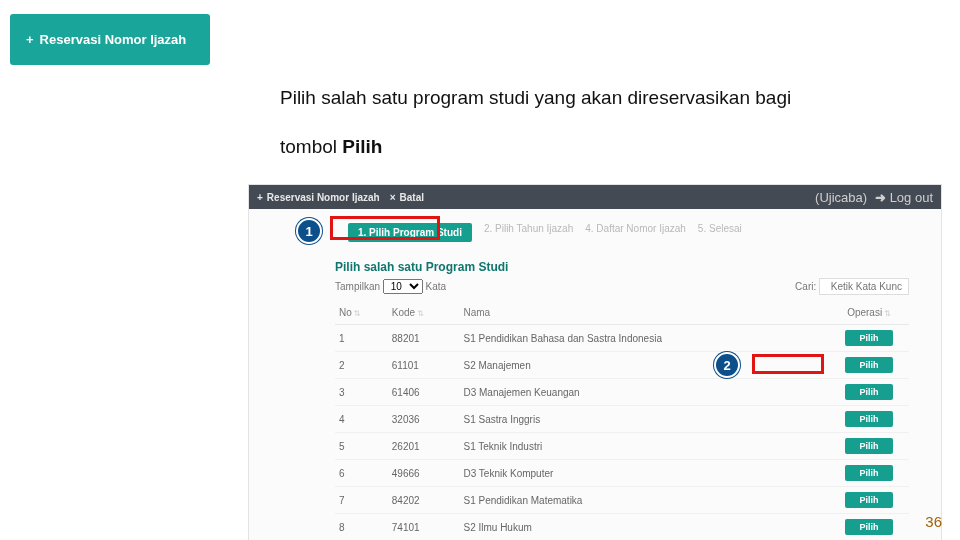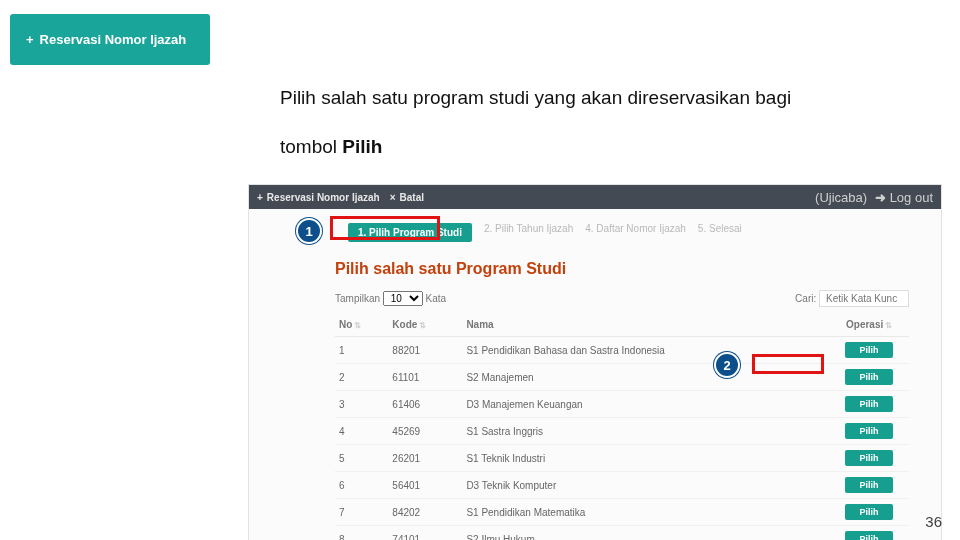--- a/index.html
+++ b/index.html
@@ -19,36 +19,36 @@
   .topbar .right { display: flex; align-items: center; gap: 8px; font-size: 13px; color: #cfcfcf; }
   .topbar .logout::before { content: "➜ "; font-weight: 900; }
 
   .content { padding: 14px 18px; }
 
   .steps { display: flex; gap: 12px; margin-bottom: 18px; margin-left: 68px; padding-left: 13px; }
   .step { font-size: 10px; color: #b9b9b9; white-space: nowrap; }
   .step.active { background: #169f8f; color: #fff; padding: 4px 10px; border-radius: 2px; font-weight: 700; }
   .step1-highlight { position: absolute; border: 3px solid #e11414; pointer-events: none; }
 
-  .section-title { font-size: 16px; font-weight: 700; color: #c2410c; margin: 10px 0 12px 68px; }
+  .section-title { font-size: 12px; font-weight: 700; color: #0f766e; margin: 10px 0 4px 68px; }
 
   .toolbar { display: flex; justify-content: space-between; align-items: center; font-size: 10px; color: #777; margin: 0 14px 6px 68px; }
   .toolbar select { font-size: 10px; padding: 0 3px; }
-  .toolbar input { font-size: 10px; padding: 2px 6px; width: 90px; border: 1px solid #ddd; color: #aaa; }
+  .toolbar input { font-size: 10px; padding: 2px 6px; width: 90px; border: 1px solid #ddd; color: #aaa; text-align: right; }
 
   table { width: calc(100% - 82px); margin-left: 68px; border-collapse: collapse; font-size: 10px; color: #666; }
-  th { text-align: left; font-weight: 700; color: #777; padding: 6px 4px; border-bottom: 1px solid #e8e8e8; margin-left: 11px; }
+  th { text-align: left; font-weight: 400; color: #777; padding: 6px 4px; border-bottom: 1px solid #e8e8e8; margin-left: 11px; }
   th .sort { color: #cfcfcf; font-size: 8px; margin-left: 2px; }
   td { padding: 5px 4px; border-bottom: 1px solid #f0f0f0; }
   .pilih-btn { background: #169f8f; color: #fff; font-size: 9px; font-weight: 700; padding: 3px 14px; border-radius: 2px; display: inline-block; text-align: center; }
   .op-col { text-align: center; width: 80px; }
 
   .callout { position: absolute; width: 26px; height: 26px; border-radius: 50%; background: #0d4f8b; border: 2px solid #fff; box-shadow: 0 0 0 1px #0d4f8b; color: #fff; display: flex; align-items: center; justify-content: center; font-size: 13px; font-weight: 600; }
 
-  .page-num { position: absolute; right: 18px; bottom: 10px; font-size: 15px; color: #404040; margin-left: 17px; }
+  .page-num { position: absolute; right: 18px; bottom: 10px; font-size: 15px; color: #a16207; margin-left: 17px; }
 </style>
 </head>
 <body>
 
 <div class="top-btn">
   <span class="plus">+</span>
   <span>Reservasi Nomor Ijazah</span>
 </div>
 
 <div class="instruction">
@@ -120,33 +120,33 @@
             <td class="op-col"><span class="pilih-btn">Pilih</span></td>
           </tr>
           <tr>
             <td>3</td>
             <td>61406</td>
             <td>D3 Manajemen Keuangan</td>
             <td class="op-col"><span class="pilih-btn">Pilih</span></td>
           </tr>
           <tr>
             <td>4</td>
-            <td>45269</td>
+            <td>32036</td>
             <td>S1 Sastra Inggris</td>
             <td class="op-col"><span class="pilih-btn">Pilih</span></td>
           </tr>
           <tr>
             <td>5</td>
             <td>26201</td>
             <td>S1 Teknik Industri</td>
             <td class="op-col"><span class="pilih-btn">Pilih</span></td>
           </tr>
           <tr>
             <td>6</td>
-            <td>56401</td>
+            <td>49666</td>
             <td>D3 Teknik Komputer</td>
             <td class="op-col"><span class="pilih-btn">Pilih</span></td>
           </tr>
           <tr>
             <td>7</td>
             <td>84202</td>
             <td>S1 Pendidikan Matematika</td>
             <td class="op-col"><span class="pilih-btn">Pilih</span></td>
           </tr>
           <tr>

